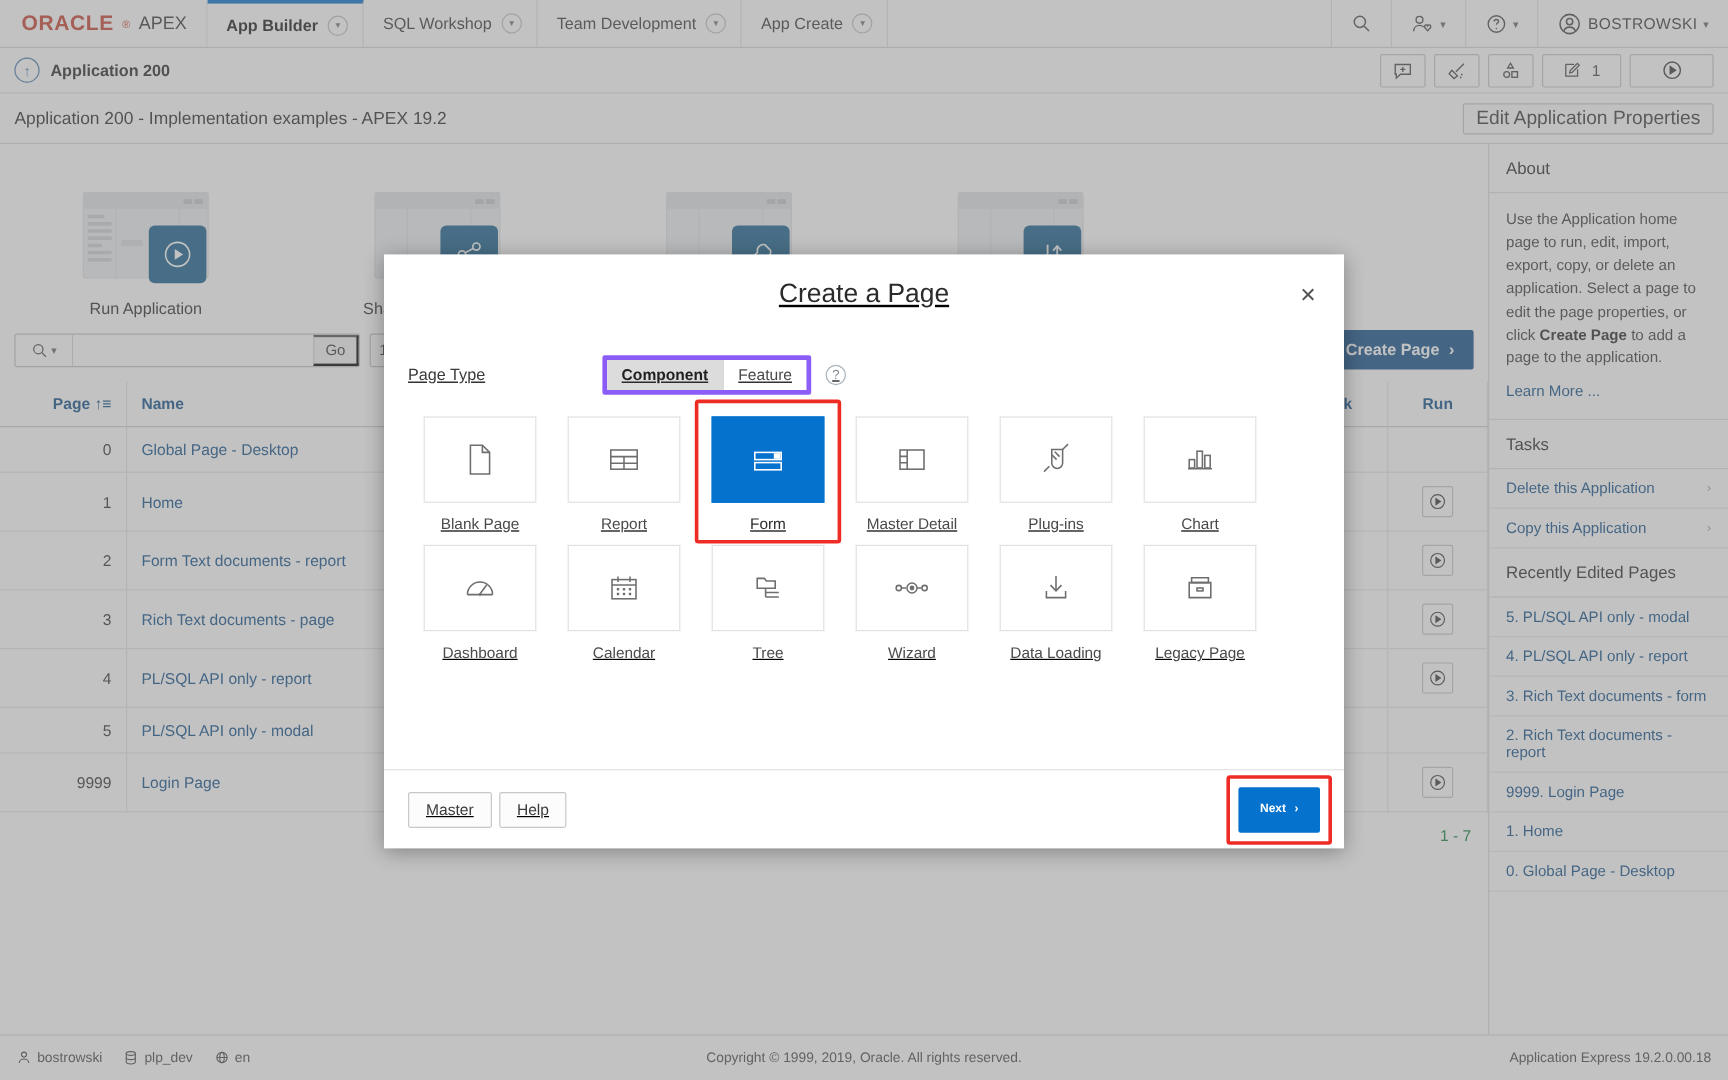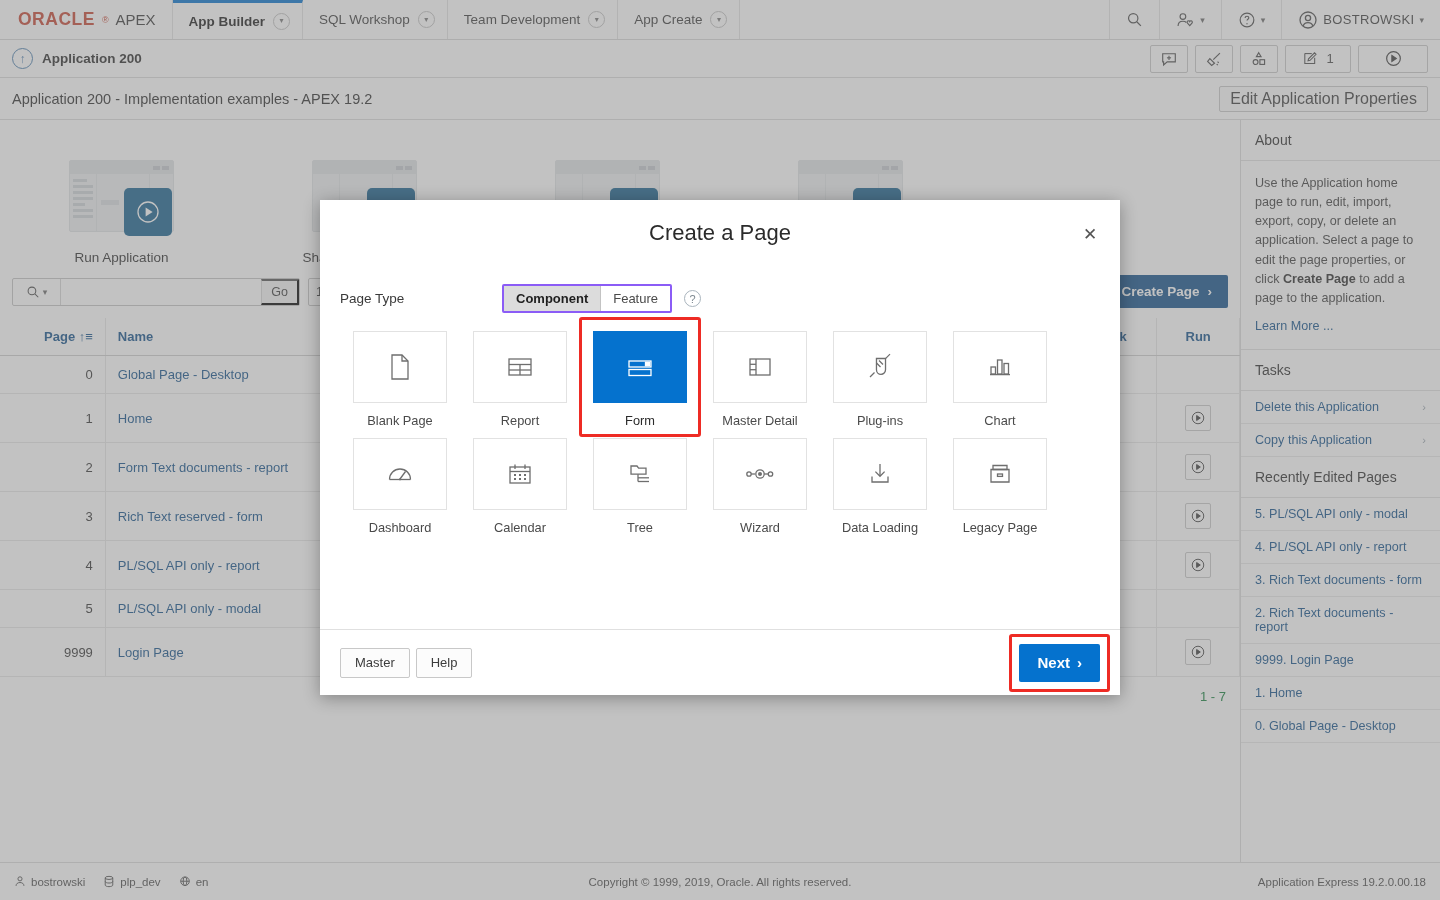--- a/index.html
+++ b/index.html
@@ -171,35 +171,35 @@
   .footer-left { display: flex; gap: 18px; align-items: center; }
   .footer-chip { display: inline-flex; align-items: center; gap: 5px; }
   .footer-center { position: absolute; left: 0; right: 0; text-align: center; pointer-events: none; }
   .footer-right { margin-left: auto; }
 
   
   .dim { position: absolute; inset: 0; background: rgba(125,125,125,0.47); z-index: 40; }
 
   
   .modal {
-    position: absolute; left: 320px; top: 200px; width: 800px; height: 495px;
+    position: absolute; left: 320px; top: 212px; width: 800px; height: 495px;
     background: #fff; z-index: 50; box-shadow: 0 3px 16px rgba(0,0,0,.32);
-    display: flex; flex-direction: column;
+    display: flex; flex-direction: column; text-decoration: underline;
   }
   .modal-head { position: relative; height: 66px; display: flex; align-items: center; justify-content: center; }
   .modal-title { font-size: 22px; color: #2b2b2b; }
   .modal-close {
     position: absolute; right: 18px; top: 22px; width: 24px; height: 24px;
     display: flex; align-items: center; justify-content: center;
     font-size: 17px; color: #555; cursor: pointer; background: none; border: none;
   }
   .modal-body { flex: 1; padding: 10px 20px 0 20px; }
   .ptype-row { display: flex; align-items: center; padding: 8px 0 18px 0; }
   .ptype-label { width: 162px; font-size: 13.5px; color: #3a3a3a; }
-  .seg { display: inline-flex; border: 2px solid #8b5cf6; border-radius: 2px; overflow: hidden; }
+  .seg { display: inline-flex; border: 4px solid #8b5cf6; border-radius: 2px; overflow: hidden; }
   .seg-btn {
     padding: 5px 12px; font-size: 13px; background: #fff; color: #4a4a4a;
     border: none; cursor: pointer;
   }
   .seg-btn.on { background: #dcdcdc; color: #1f1f1f; font-weight: bold; }
   .seg-btn + .seg-btn { border-left: 1px solid #c3c3c3; }
   .help-circle {
     margin-left: 12px; width: 17px; height: 17px; border: 1px solid #a9b4bd;
     border-radius: 50%; color: #7d8890; font-size: 11px;
     display: inline-flex; align-items: center; justify-content: center; cursor: pointer;
@@ -228,21 +228,21 @@
     padding: 0 20px; position: relative;
   }
   .btn-plain {
     height: 30px; padding: 0 14px; font-size: 13px; background: #fcfcfc;
     border: 1px solid #c8c8c8; border-radius: 2px; color: #3c3c3c; cursor: pointer;
   }
   .btn-plain + .btn-plain { margin-left: 6px; }
   .next-wrap { margin-left: auto; position: relative; }
   .btn-next {
     height: 38px; padding: 0 18px; background: #0572ce; color: #fff; border: none;
-    border-radius: 2px; font-size: 15px; font-weight: bold; cursor: pointer;
+    border-radius: 2px; font-size: 10px; font-weight: bold; cursor: pointer;
     display: inline-flex; align-items: center; gap: 7px;
   }
   .next-wrap::after {
     content: ""; position: absolute; left: -10px; top: -10px; right: -10px; bottom: -10px;
     border: 3px solid #ee2b24; border-radius: 3px; pointer-events: none;
   }
   svg { display: block; }
 </style>
 </head>
 <body>
@@ -548,21 +548,21 @@
                 <span class="runcell-btn">
                   <svg width="16" height="16" viewBox="0 0 20 20" fill="none" stroke="#3c3c3c" stroke-width="1.2">
                     <circle cx="10" cy="10" r="7.2"></circle>
                       <path d="M8.3 6.9l4.6 3.1-4.6 3.1z" fill="#3c3c3c"></path>
                   </svg>
                 </span>
               </td>
             </tr>
             <tr>
               <td class="num">3</td>
-              <td><a>Rich Text reserved - form</a></td>
+              <td><a>Rich Text documents - page</a></td>
               <td></td>
                 <td></td>
               <td></td>
                 <td></td>
               <td></td>
                 <td class="ctr"></td>
               <td class="ctr">
                 <span class="runcell-btn">
                   <svg width="16" height="16" viewBox="0 0 20 20" fill="none" stroke="#3c3c3c" stroke-width="1.2">
                     <circle cx="10" cy="10" r="7.2"></circle>

